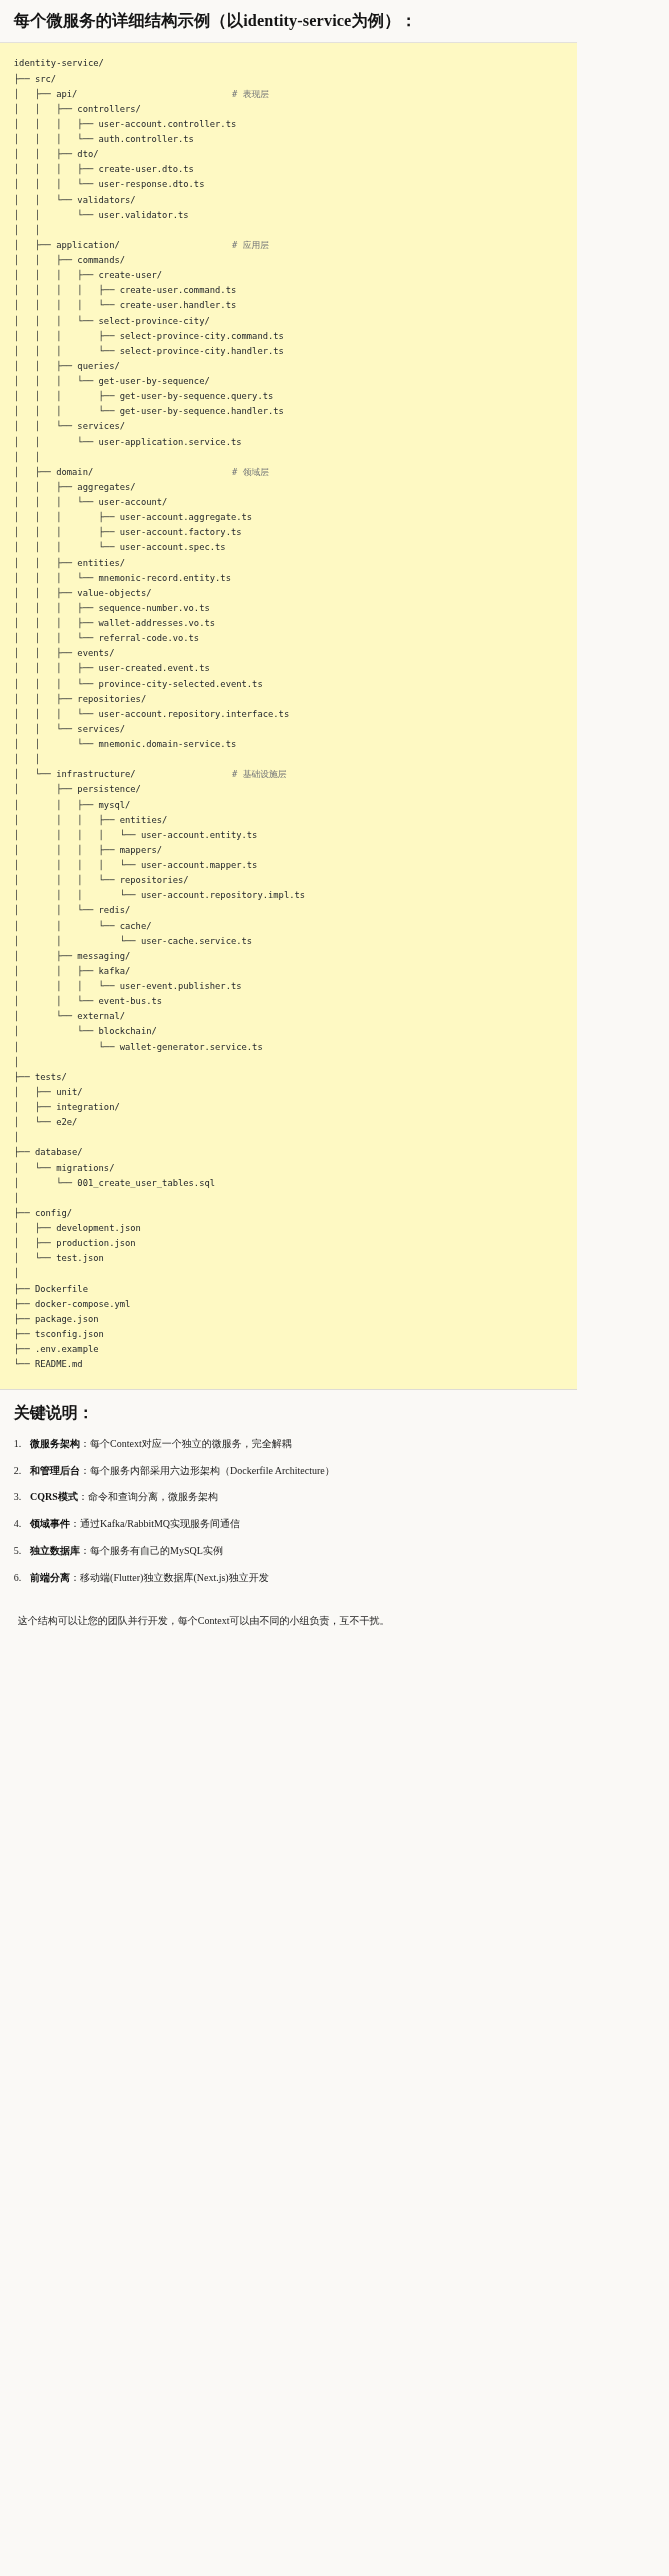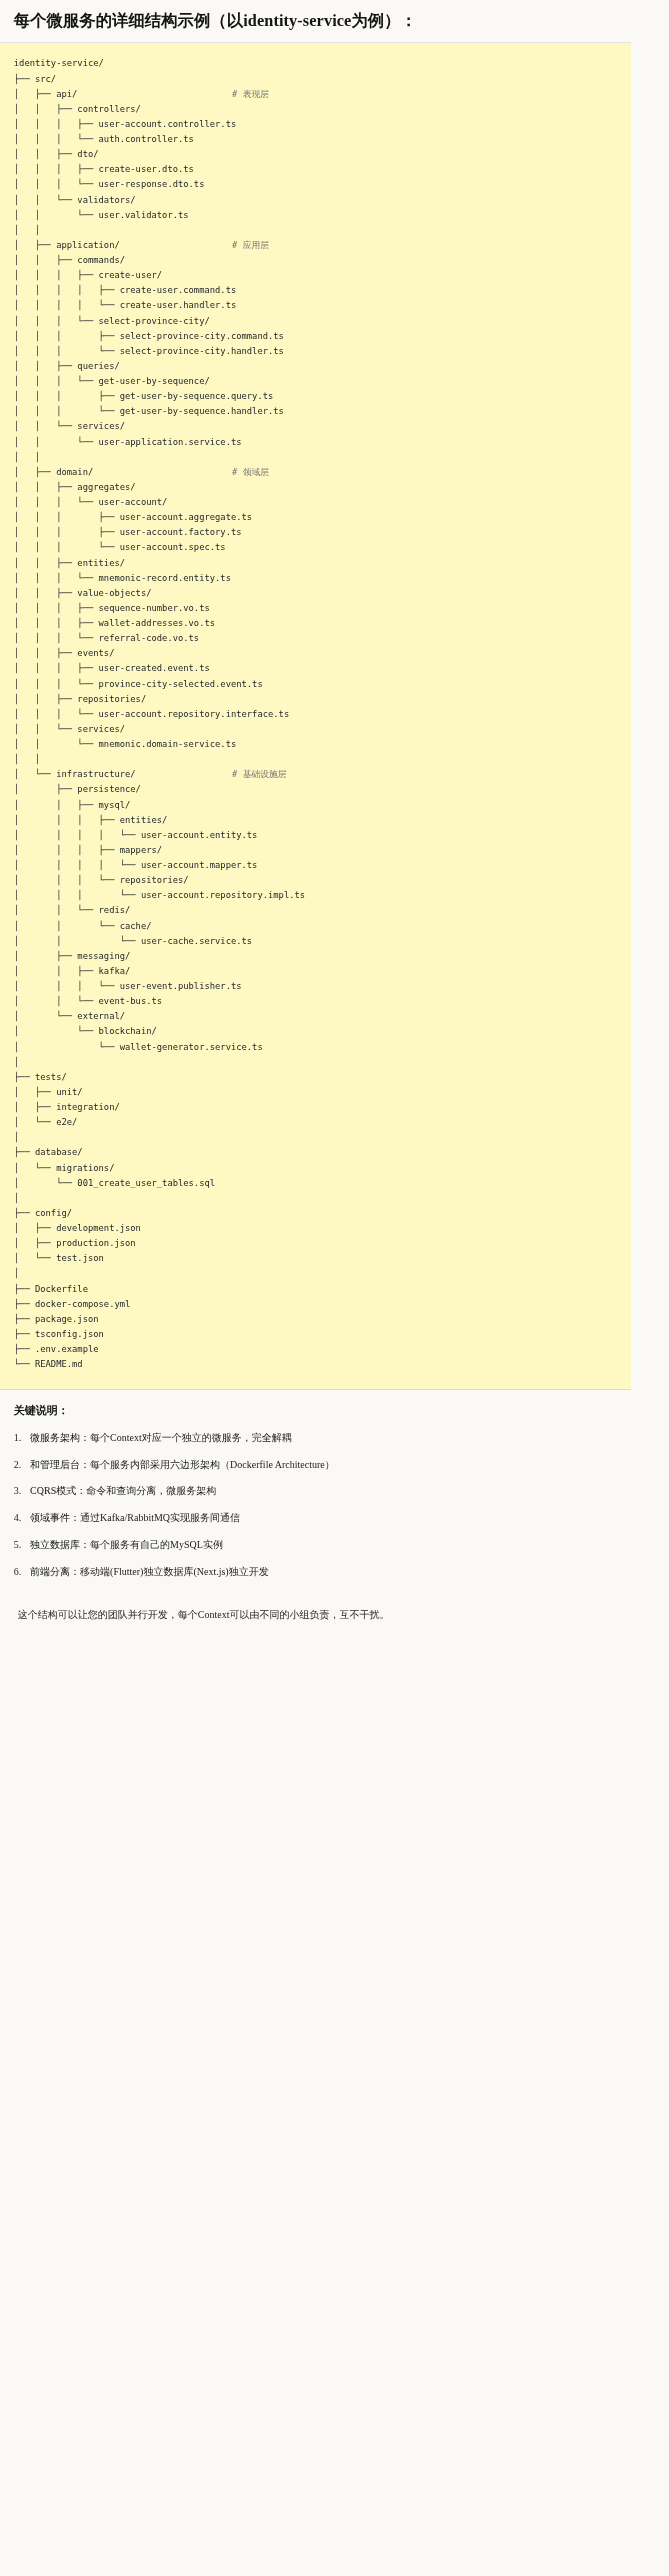--- a/index.html
+++ b/index.html
@@ -8,21 +8,21 @@
     padding: 0;
     background: #faf9f6;
   }
   body {
     width: 669px;
     font-family: "Liberation Serif", "DejaVu Serif", serif;
     color: #1a1a1a;
     -webkit-font-smoothing: antialiased;
   }
   .page {
-    width: 631px;
+    width: 577px;
     box-sizing: border-box;
     background: #faf9f6;
   }
 
   
   .heading-block {
     padding: 11.3px 13.8px 10px 13.8px;
     border-bottom: 0.6px solid #e3e1dc;
   }
   h1.doc-title {
@@ -57,21 +57,21 @@
     color: #6f7276;
     margin-left: 17px;
   }
 
   
   .notes-block {
     padding: 13.8px 13.8px 6.3px 13.8px;
   }
   h2.notes-title {
     margin: 0 0 11.3px 0;
-    font-size: 11px;
+    font-size: 16px;
     font-weight: 700;
     color: #141414;
     font-family: "Liberation Serif", "DejaVu Serif", serif;
   }
   ol.notes-list {
     margin: 0;
     padding: 0;
     list-style: none;
     counter-reset: noteidx;
   }
@@ -85,21 +85,21 @@
   }
   ol.notes-list li .idx {
     position: absolute;
     left: 0;
     top: 0;
     width: 13.8px;
     text-align: left;
     color: #1c1c1c;
   }
   ol.notes-list li .term {
-    font-weight: 400;
+    font-weight: 700;
     color: #101010;
     text-align: right;
   }
   ol.notes-list li .sep {
     color: #1c1c1c;
   }
   ol.notes-list li .desc {
     color: #1c1c1c;
   }
 

